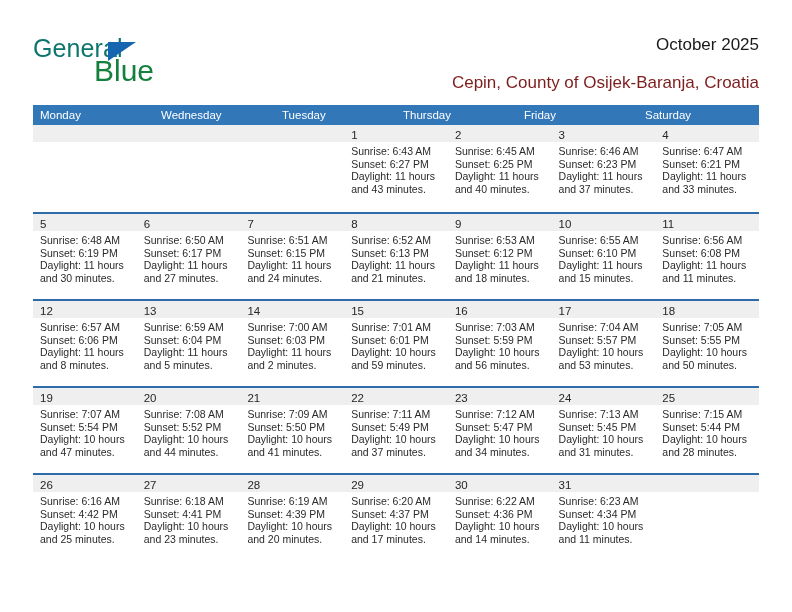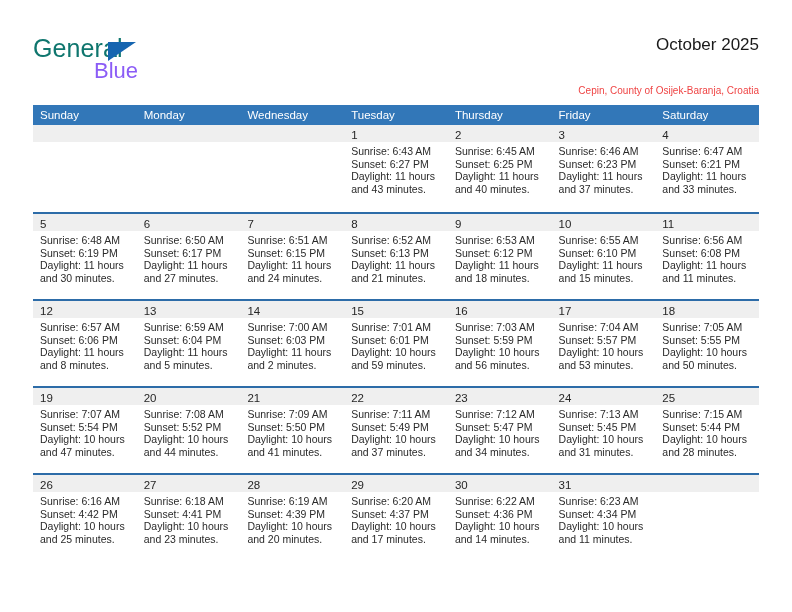--- a/index.html
+++ b/index.html
@@ -51,41 +51,41 @@
     top: 8px;
     width: 0;
     height: 0;
     border-left: 28px solid #1565b0;
     border-bottom: 19px solid transparent;
   }
   .brand-blue {
     position: absolute;
     left: 61px;
     top: 23px;
-    font-size: 22px;
-    color: #8b5cf6;
+    font-size: 30px;
+    color: #15803d;
     line-height: 28px;
   }
 
   .title-block {
     position: absolute;
     right: 0;
     top: 0;
     text-align: right;
   }
   .cal-title {
     font-size: 17px;
     color: #1a1a1a;
     line-height: 34px;
     white-space: nowrap;
   }
   .cal-subtitle {
-    margin-top: 20px;
-    font-size: 10px;
-    color: #ef4444;
+    margin-top: 12px;
+    font-size: 17px;
+    color: #7f1d1d;
     line-height: 17px;
     white-space: nowrap;
   }
 
   
   .calendar {
     position: absolute;
     left: 33px;
     top: 105px;
     width: 726px;
@@ -159,21 +159,20 @@
     <div class="title-block">
       <div class="cal-title">October 2025</div>
       <div class="cal-subtitle">Cepin, County of Osijek-Baranja, Croatia</div>
     </div>
 
   </div>
 
   <div class="calendar">
 
     <div class="dow-row">
-      <div class="dow-cell">Sunday</div>
       <div class="dow-cell">Monday</div>
       <div class="dow-cell">Wednesday</div>
       <div class="dow-cell">Tuesday</div>
       <div class="dow-cell">Thursday</div>
       <div class="dow-cell">Friday</div>
       <div class="dow-cell">Saturday</div>
     </div>
 
     <div class="week-row first">
       <div class="day-cell empty">

